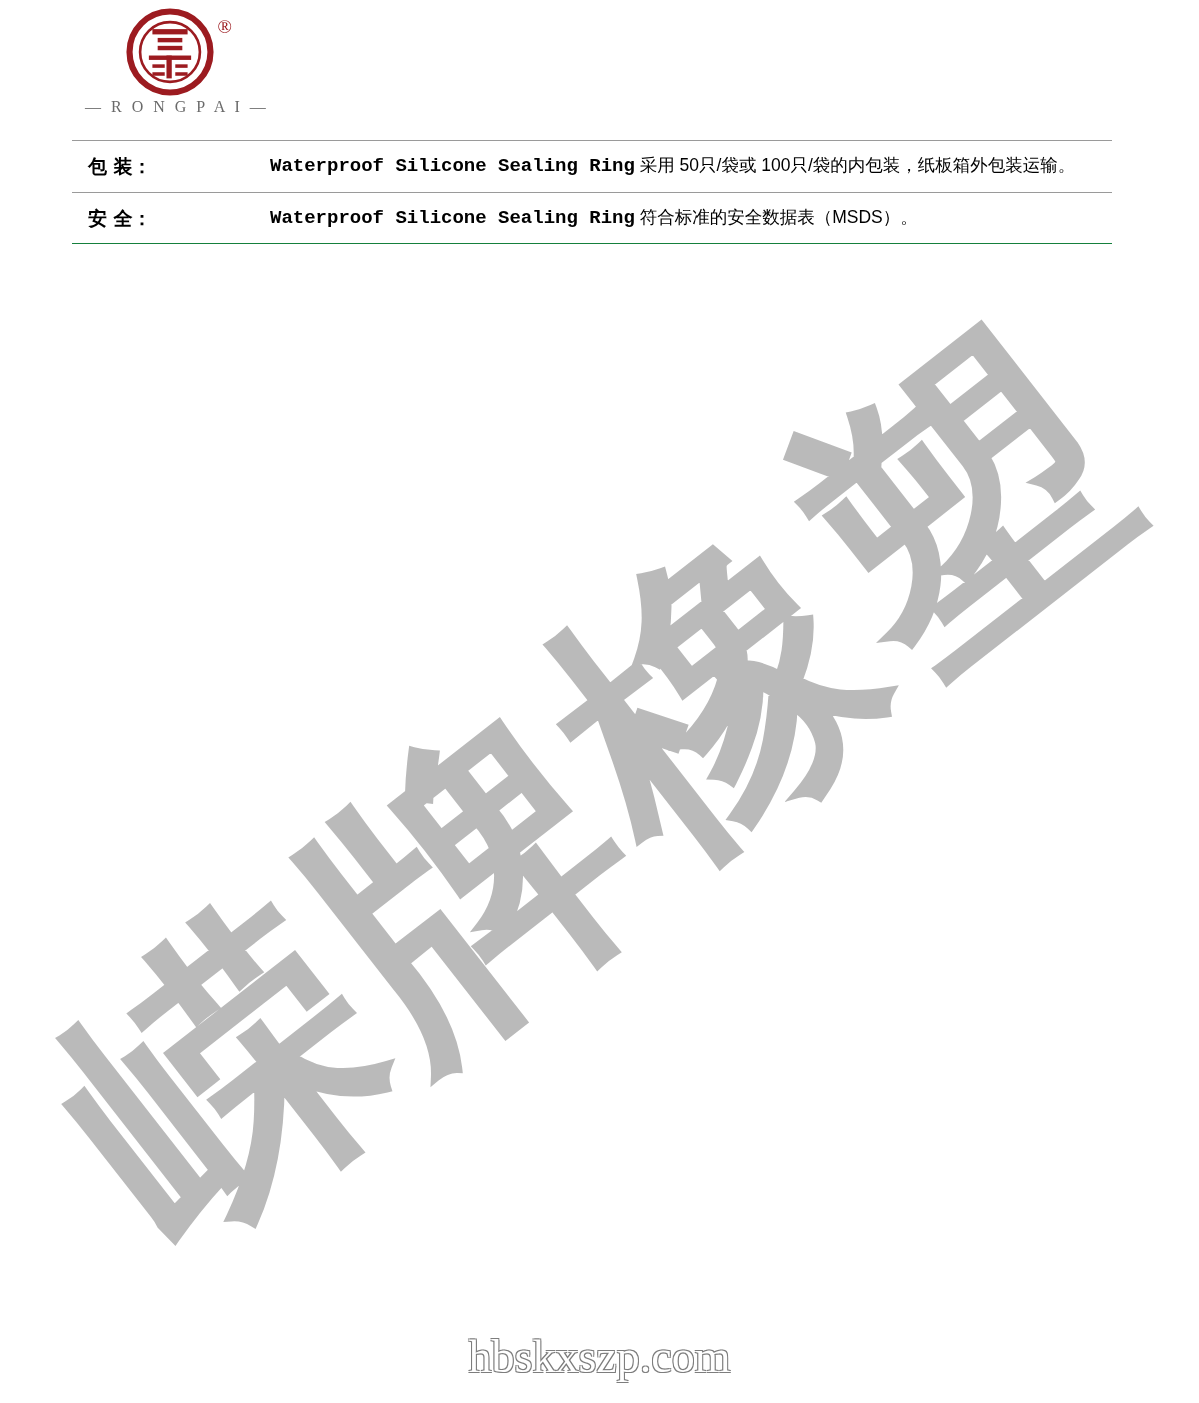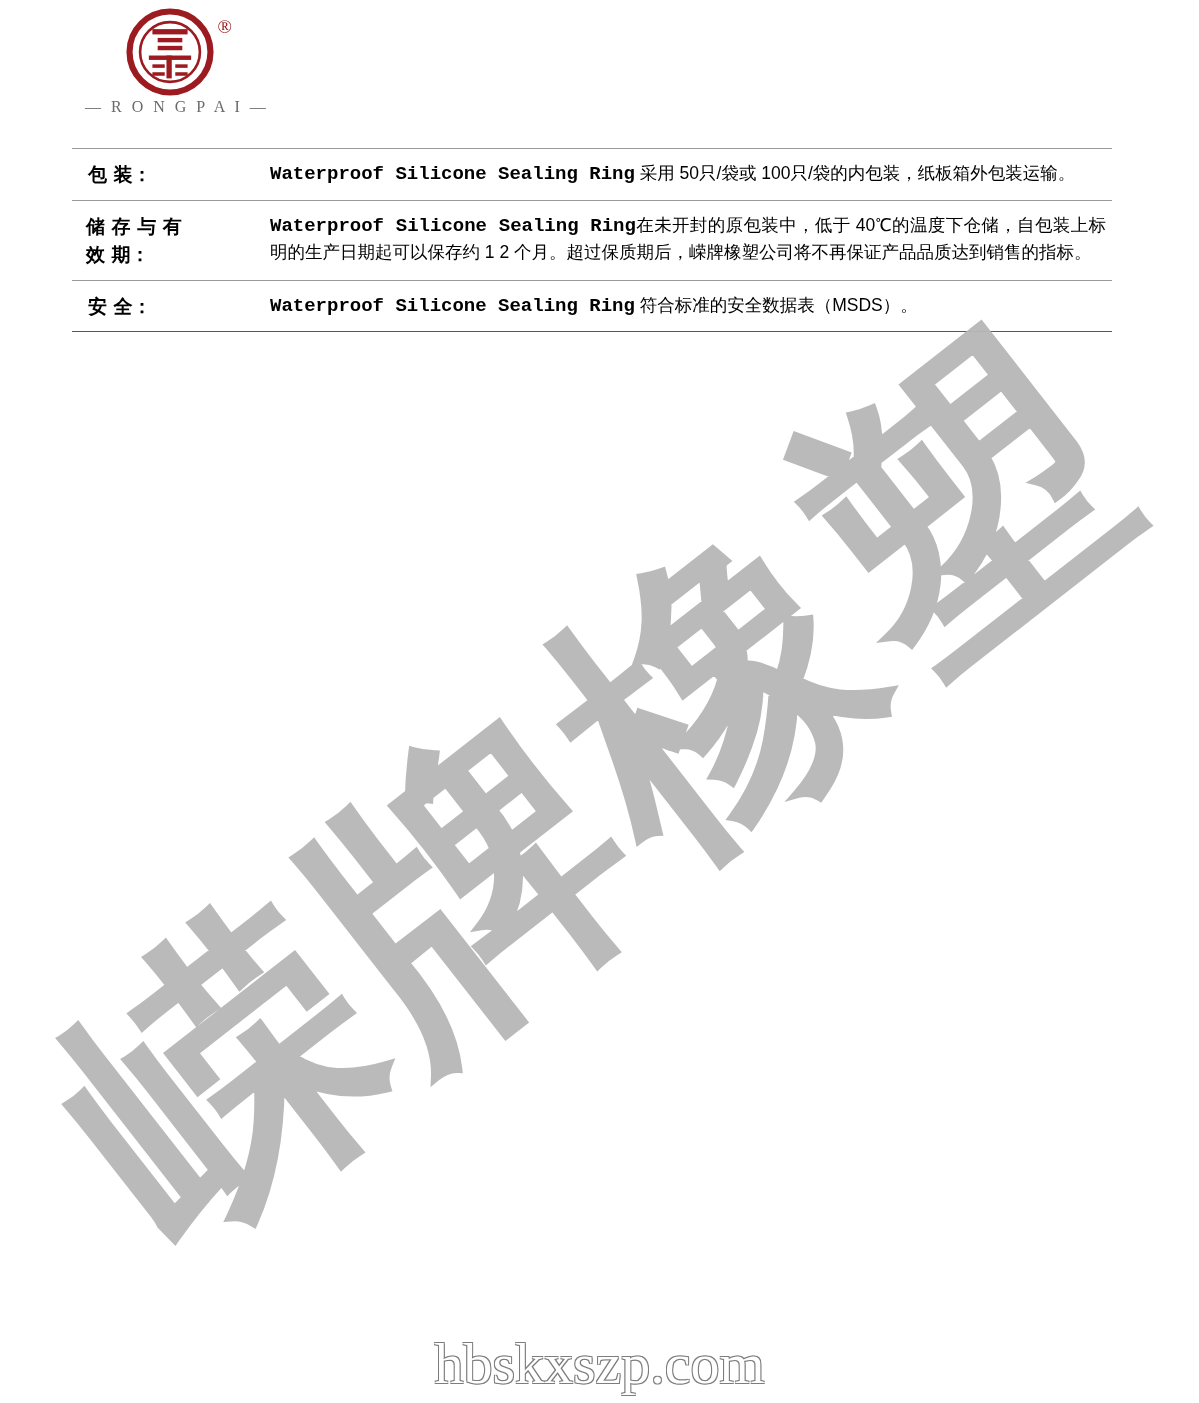--- a/index.html
+++ b/index.html
@@ -54,21 +54,21 @@
     font-size: 16px;
     letter-spacing: 3px;
     color: #6a6a6a;
     white-space: nowrap;
   }
 
   
   .spec-table {
     position: absolute;
     left: 72px;
-    top: 148px;
+    top: 140px;
     width: 1040px;
     border-collapse: collapse;
   }
   .spec-table tr {
     border-top: 1px solid #9a9a9a;
   }
   .spec-table tr:last-child {
     border-bottom: 1px solid #15803d;
   }
   .spec-table td {
@@ -126,21 +126,21 @@
     white-space: nowrap;
     opacity: 0.95;
   }
   .wm-url {
     position: absolute;
     left: 0;
     top: 1330px;
     width: 1199px;
     text-align: center;
     font-family: "Liberation Serif", serif;
-    font-size: 58px;
+    font-size: 46px;
     color: #ffffff;
     text-shadow:
       -1px -1px 0 #7d7d7d,
       1px -1px 0 #7d7d7d,
       -1px 1px 0 #7d7d7d,
       1px 1px 0 #7d7d7d;
     pointer-events: none;
   }
 
   
@@ -195,29 +195,20 @@
 
   <table class="spec-table">
     <tbody>
       <tr>
         <td class="col-label">包 装：</td>
         <td class="col-value">
           <span class="prod en">Waterproof Silicone Sealing Ring</span><span class="cn"> 采用 50只/袋或 100只/袋的内包装，纸板箱外包装运输。</span>
         </td>
       </tr>
       <tr>
-        <td class="col-label narrow-pad">
-          <div>储 存 与 有</div>
-          <div>效  期：</div>
-        </td>
-        <td class="col-value">
-          <span class="prod en">Waterproof Silicone Sealing Ring</span><span class="cn">在未开封的原包装中，低于 40℃的温度下仓储，自包装上标明的生产日期起可以保存约 1 2 个月。超过保质期后，嵘牌橡塑公司将不再保证产品品质达到销售的指标。</span>
-        </td>
-      </tr>
-      <tr>
         <td class="col-label">安 全：</td>
         <td class="col-value">
           <span class="prod en">Waterproof Silicone Sealing Ring</span><span class="cn"> 符合标准的安全数据表（MSDS）。</span>
         </td>
       </tr>
     </tbody>
   </table>
 
   <div class="wm-diag">嵘牌橡塑</div>
 

